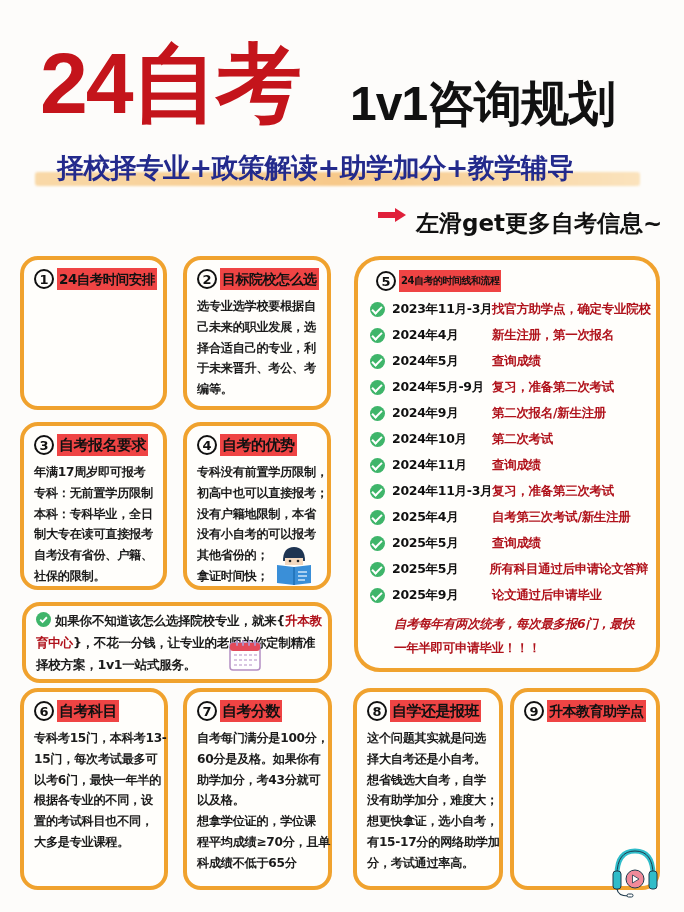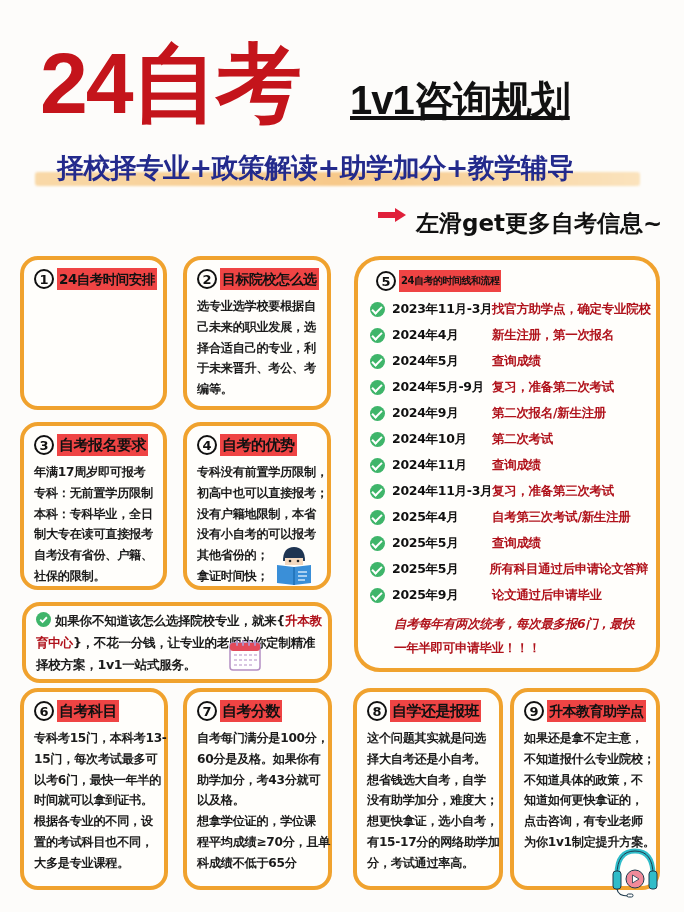--- a/index.html
+++ b/index.html
@@ -16,26 +16,25 @@
   .title-main {
     left: 40px; top: 40px;
     font-size: 86px; font-weight: 900;
     color: #c4141b;
     letter-spacing: -2px;
     line-height: 1;
     font-family: "Liberation Sans", "DejaVu Sans", sans-serif;
   }
   .title-sub {
     left: 350px; top: 80px;
-    font-size: 40px; font-weight: 900;
+    font-size: 48px; font-weight: 900;
     color: #111;
     line-height: 1;
     letter-spacing: -1px;
     font-family: "Liberation Sans", "DejaVu Sans", sans-serif;
-    text-decoration: underline;
   }
   .tagline-wrap {
     left: 35px; top: 148px; width: 605px; height: 42px;
   }
   .tagline-stripe {
     position: absolute; left: 0; right: 0; top: 24px; height: 14px;
     background: linear-gradient(90deg, #f9d9a8 0%, #f7c98a 50%, #fbe3bd 100%);
     border-radius: 3px;
     filter: blur(1px);
   }
@@ -308,21 +307,20 @@
 
 <div class="card" style="left:20px; top:688px; width:148px; height:202px;">
   <div class="card-head">
     <span class="num">6</span>
     <span class="head-label">自考科目</span>
   </div>
   <div class="card-body">
     <span class="line">专科考15门，本科考13-</span>
     <span class="line">15门，每次考试最多可</span>
     <span class="line">以考6门，最快一年半的</span>
-    <span class="line">时间就可以拿到证书。</span>
     <span class="line">根据各专业的不同，设</span>
     <span class="line">置的考试科目也不同，</span>
     <span class="line">大多是专业课程。</span>
   </div>
 </div>
 
 <div class="card" style="left:183px; top:688px; width:149px; height:202px;">
   <div class="card-head">
     <span class="num">7</span>
     <span class="head-label">自考分数</span>
@@ -351,28 +349,20 @@
     <span class="line">想更快拿证，选小自考，</span>
     <span class="line">有15-17分的网络助学加</span>
     <span class="line">分，考试通过率高。</span>
   </div>
 </div>
 
 <div class="card" style="left:510px; top:688px; width:150px; height:202px;">
   <div class="card-head">
     <span class="num">9</span>
     <span class="head-label" style="font-size:14px;">升本教育助学点</span>
-  </div>
-  <div class="card-body">
-    <span class="line">如果还是拿不定主意，</span>
-    <span class="line">不知道报什么专业院校；</span>
-    <span class="line">不知道具体的政策，不</span>
-    <span class="line">知道如何更快拿证的，</span>
-    <span class="line">点击咨询，有专业老师</span>
-    <span class="line">为你1v1制定提升方案。</span>
   </div>
 </div>
 
 <svg class="abs headset-icon" viewBox="0 0 50 52">
   <path d="M7 28 Q7 4 25 4 Q43 4 43 28" fill="none" stroke="#2fbcc9" stroke-width="5"></path>
   <path d="M7 28 Q7 4 25 4 Q43 4 43 28" fill="none" stroke="#1e3a4c" stroke-width="1"></path>
   <rect x="3" y="24" width="8" height="18" rx="3" fill="#2fbcc9" stroke="#1e3a4c" stroke-width="1"></rect>
   <rect x="39" y="24" width="8" height="18" rx="3" fill="#2fbcc9" stroke="#1e3a4c" stroke-width="1"></rect>
   <circle cx="25" cy="32" r="9" fill="#f08a9a" stroke="#1e3a4c" stroke-width="1"></circle>
   <path d="M22.5 28 L29 32 L22.5 36 Z" fill="#fff" stroke="#1e3a4c" stroke-width="0.8"></path>

